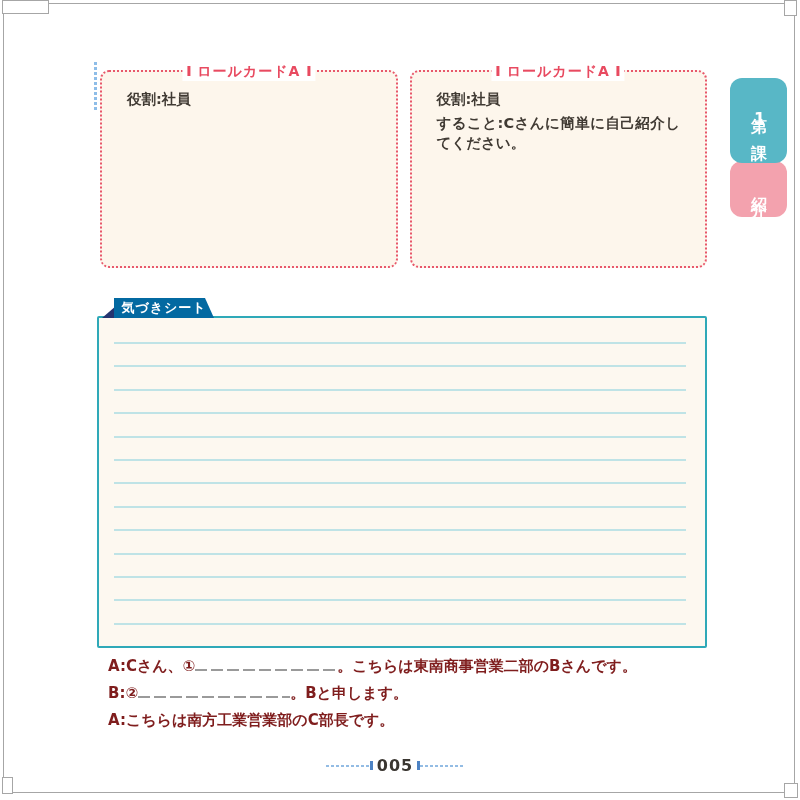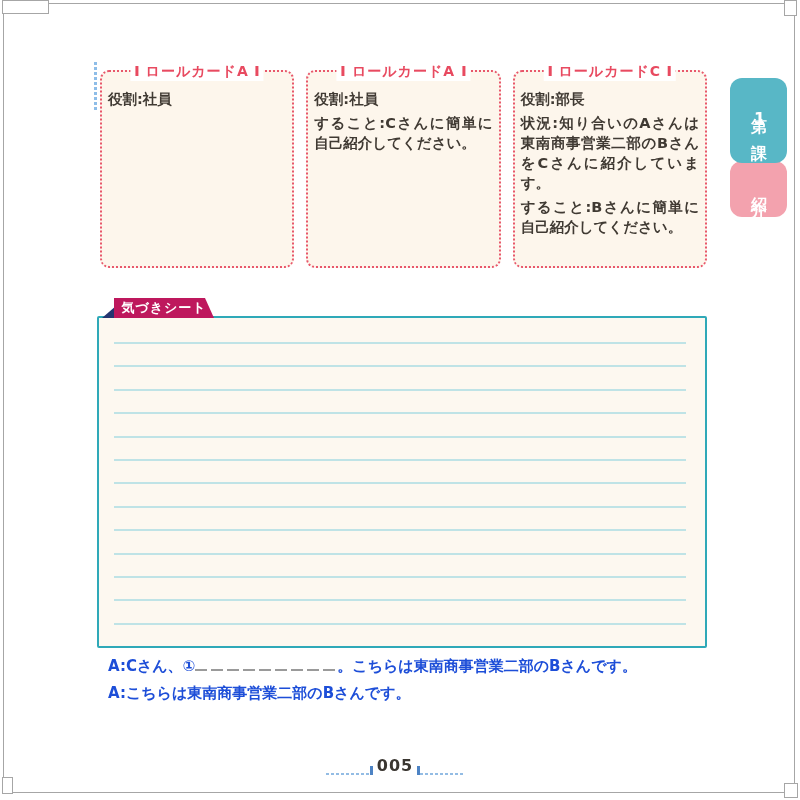--- a/index.html
+++ b/index.html
@@ -18,21 +18,21 @@
 
   
   .blue-dashes{position:absolute;left:94px;top:62px;width:3px;height:48px;
     background:repeating-linear-gradient(180deg,#8ebde8 0 3px,transparent 3px 5px);}
 
   
   .cards-row{position:absolute;left:100px;top:70px;width:607px;display:flex;gap:12px;}
   .card{
     position:relative;flex:1;height:198px;box-sizing:border-box;
     border:2px dotted #e8576b;border-radius:9px;background:#fdf6ec;
-    padding:13px 2px 8px;
+    padding:13px 21px 8px;
     font-size:14.5px;font-weight:bold;color:#403a33;line-height:20px;
     text-align:justify;
   }
   .card p{margin:4px;}
   .card-title{
     position:absolute;top:-11px;left:50%;transform:translateX(-50%);
     background:#ffffff;padding:0 5px;height:20px;
     display:flex;align-items:center;gap:7px;white-space:nowrap;
     color:#e84a60;font-size:14px;font-weight:bold;letter-spacing:1px;
   }
@@ -51,40 +51,40 @@
   
   .notes-box{
     position:absolute;left:97px;top:316px;width:610px;height:332px;
     box-sizing:border-box;border:2px solid #2fa9b8;border-radius:2px;
     background:#fdf8f0;
   }
   .notes-flag{position:absolute;left:0;top:-20px;width:130px;height:20px;}
   .flag-tri{position:absolute;left:3px;bottom:0;width:22px;height:19px;background:#253570;
     clip-path:polygon(100% 0,100% 100%,0 100%);}
   .flag-banner{
-    position:absolute;left:15px;bottom:0;width:100px;height:20px;background:#be185d;
+    position:absolute;left:15px;bottom:0;width:100px;height:20px;background:#0369a1;
     clip-path:polygon(0 0,calc(100% - 9px) 0,100% 100%,0 100%);
     color:#fff;font-size:13px;font-weight:bold;letter-spacing:1px;
     line-height:20px;text-align:center;
   }
   .rule-line{position:absolute;left:15px;right:19px;height:2px;background:#bfe3e6;}
 
   
-  .dialogue{position:absolute;left:108px;top:656px;font-size:15px;font-weight:bold;color:#1d4ed8;line-height:20px;}
+  .dialogue{position:absolute;left:108px;top:656px;font-size:15px;font-weight:bold;color:#7f1d1d;line-height:20px;}
   .dialogue .dlg-line{margin:0 0 7px 0;white-space:nowrap;}
   .blank{
     display:inline-block;height:13px;vertical-align:baseline;
     background-image:repeating-linear-gradient(90deg,#9a9a9a 0 12px,transparent 12px 16px);
     background-size:100% 2px;background-repeat:no-repeat;background-position:0 100%;
   }
   .blank-1{width:142px;}
   .blank-2{width:152px;}
 
   
-  .footer{position:absolute;left:0;top:756px;width:790px;display:flex;align-items:flex-end;justify-content:center;}
+  .footer{position:absolute;left:0;top:756px;width:790px;display:flex;align-items:center;justify-content:center;}
   .footer-dash{width:44px;height:2px;background:repeating-linear-gradient(90deg,#93bce4 0 3px,transparent 3px 5px);}
   .footer-bar{width:3px;height:9px;background:#4d83c4;}
   .page-num{font-size:16px;font-weight:bold;letter-spacing:1px;color:#3a3631;margin:0 4px;}
 </style>
 </head>
 <body>
 
 <div class="frame"></div>
 <div class="notch notch-tl"></div>
 <div class="notch notch-tr"></div>
@@ -107,30 +107,20 @@
   <div class="card">
     <div class="card-title">
       <span class="title-bar"></span>
       <span>ロールカードA</span>
       <span class="title-bar"></span>
     </div>
     <p>役割:社員</p>
     <p>すること:Cさんに簡単に自己紹介してください。</p>
   </div>
 
-  <div class="card">
-    <div class="card-title">
-      <span class="title-bar"></span>
-      <span>ロールカードC</span>
-      <span class="title-bar"></span>
-    </div>
-    <p>役割:部長</p>
-    <p>状況:知り合いのAさんは東南商事営業二部のBさんをCさんに紹介しています。</p>
-    <p>すること:Bさんに簡単に自己紹介してください。</p>
-  </div>
 
 </div>
 
 <div class="side-tab tab-lesson">第1課</div>
 <div class="side-tab tab-topic">紹介</div>
 
 <div class="notes-box">
   <div class="notes-flag">
     <div class="flag-tri"></div>
     <div class="flag-banner">気づきシート</div>
@@ -147,21 +137,24 @@
     <div class="rule-line" style="top: 234.6px;"></div>
     <div class="rule-line" style="top: 258px;"></div>
     <div class="rule-line" style="top: 281.4px;"></div>
     <div class="rule-line" style="top: 304.8px;"></div>
   </div>
 
 <div class="dialogue">
   <p class="dlg-line">
     <span>A:Cさん、①</span><span class="blank blank-1"></span><span>。こちらは東南商事営業二部のBさんです。</span>
   </p>
-  <p class="dlg-line">A:こちらは東南商事営業二部のBさんです。</p>
+  <p class="dlg-line">
+    <span>B:②</span><span class="blank blank-2"></span><span>。Bと申します。</span>
+  </p>
+  <p class="dlg-line">A:こちらは南方工業営業部のC部長です。</p>
 </div>
 
 <div class="footer">
   <span class="footer-dash"></span>
   <span class="footer-bar"></span>
   <span class="page-num">005</span>
   <span class="footer-bar"></span>
   <span class="footer-dash"></span>
 </div>
 

